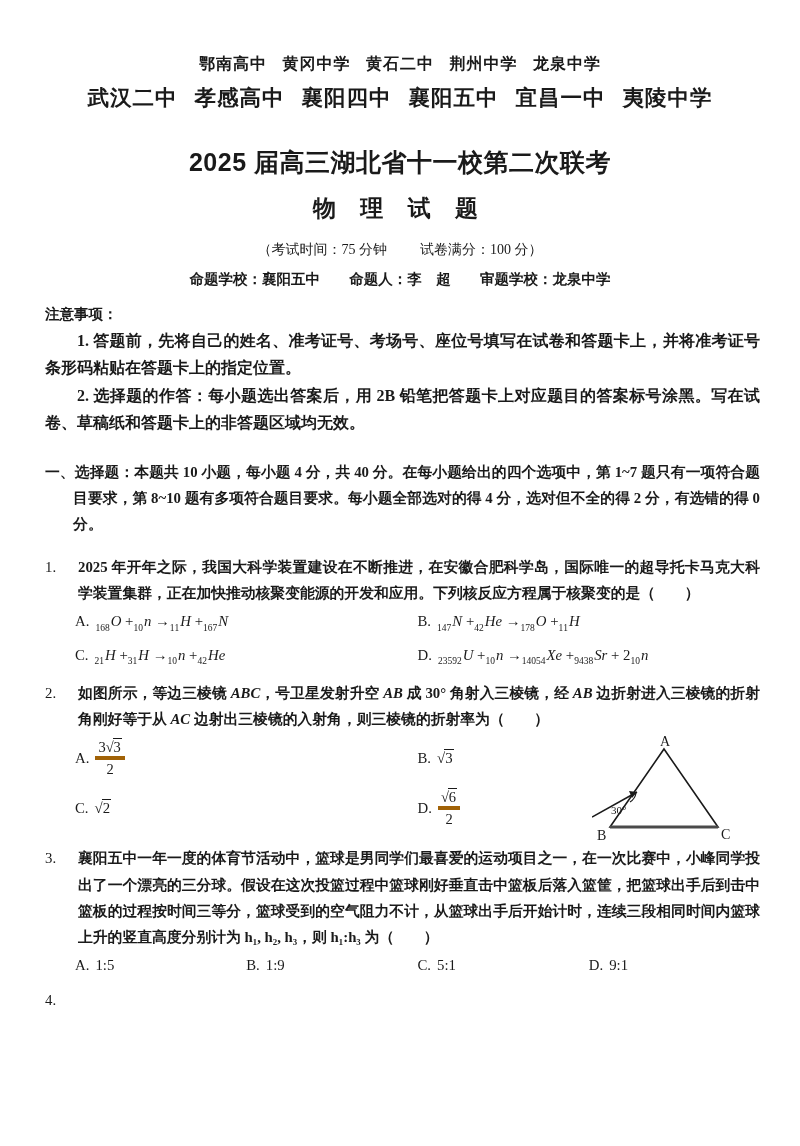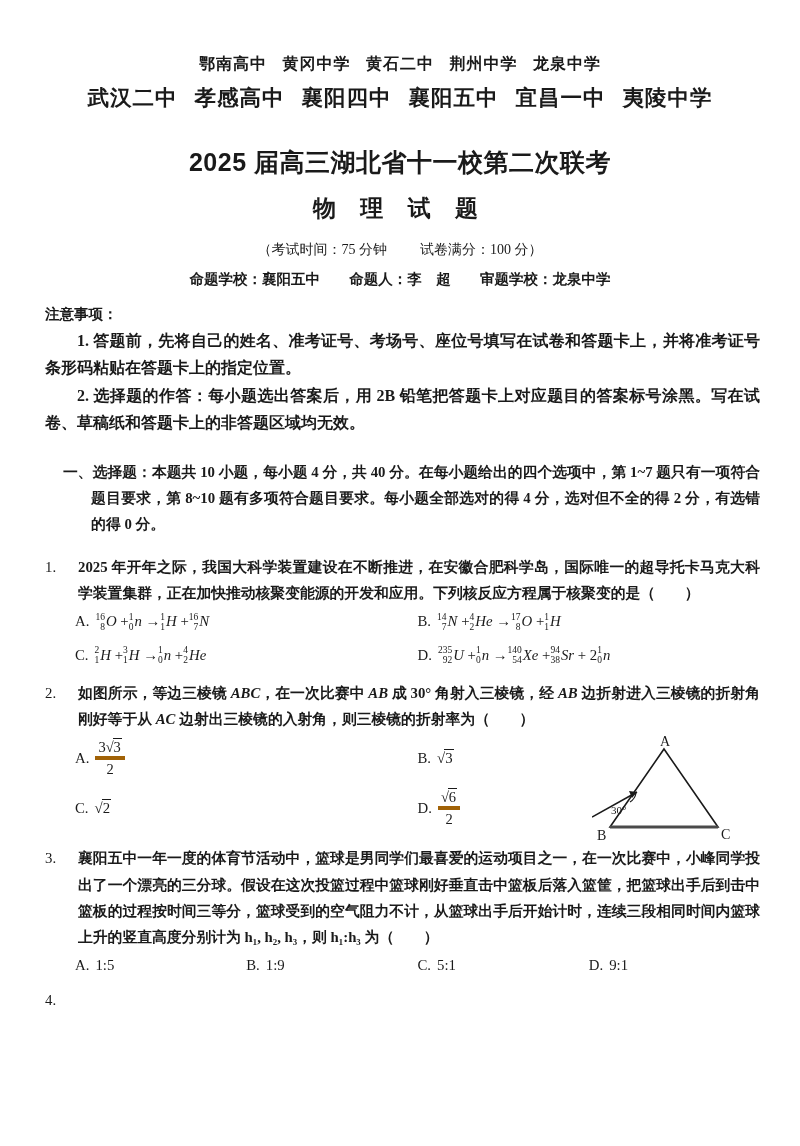--- a/index.html
+++ b/index.html
@@ -81,21 +81,21 @@
     font-size: 16px;
     line-height: 1.72;
     text-indent: 2em;
     text-align: justify;
     font-weight: bold;
   }
 
   
   .section-head {
     margin-top: 22px;
-    padding: 0 40px 0 63px;
+    padding: 0 40px 0 45px;
     font-size: 14.8px;
     line-height: 1.78;
     text-align: justify;
     font-weight: bold;
   }
   .section-head .body {
     display: block;
     margin-left: 1.9em;
     text-indent: -1.9em;
   }
@@ -134,29 +134,29 @@
     white-space: nowrap;
   }
   .opt-lbl { margin-right: 6px; }
   .w50 { width: 50%; }
   .w25 { width: 25%; }
 
   
   .mi { font-style: italic; font-family: "Liberation Serif", serif; }
   .nuc {
     display: inline-flex;
-    flex-direction: column;
+    flex-direction: row;
     justify-content: center;
     vertical-align: middle;
     font-size: 9.5px;
     line-height: 1.04;
     text-align: right;
     margin-right: 1px;
     position: relative;
-    top: 0;
+    top: 6px;
   }
   .frac {
     display: inline-flex;
     flex-direction: column;
     align-items: center;
     vertical-align: middle;
     line-height: 1.12;
     font-size: 14.5px;
   }
   .frac .num { border-bottom: 4px solid #a16207; padding: 0 3px 1px 3px; }
@@ -315,21 +315,21 @@
               </span><span class="mi">n</span>
           </span>
         </div>
       </div>
     </div>
   </div>
 
   <div class="q" style="margin-top:12px;">
     <span class="q-num">2.</span>
     <div class="q-body">
-      <span>如图所示，等边三棱镜 </span><span class="mi">ABC</span><span>，在一次比赛中 </span><span class="mi">AB</span><span> 成 30° 角射入三棱镜，经 </span><span class="mi">AB</span><span> 边折射进入三棱镜的折射角刚好等于从 </span><span class="mi">AC</span><span> 边射出三棱镜的入射角，则三棱镜的折射率为（　　）</span>
+      <span>如图所示，等边三棱镜 </span><span class="mi">ABC</span><span>，号卫星发射升空 </span><span class="mi">AB</span><span> 成 30° 角射入三棱镜，经 </span><span class="mi">AB</span><span> 边折射进入三棱镜的折射角刚好等于从 </span><span class="mi">AC</span><span> 边射出三棱镜的入射角，则三棱镜的折射率为（　　）</span>
     </div>
 
     <div class="opts q2-opts">
 
       <div class="fig-prism">
         <svg width="150" height="108" viewBox="0 0 150 108">
 
           <polygon points="72,14 126,92 18,92" fill="none" stroke="#1a1a1a" stroke-width="1.6"></polygon>
 
           <line x1="18" y1="92" x2="126" y2="92" stroke="#4a4a4a" stroke-width="3.2"></line>

